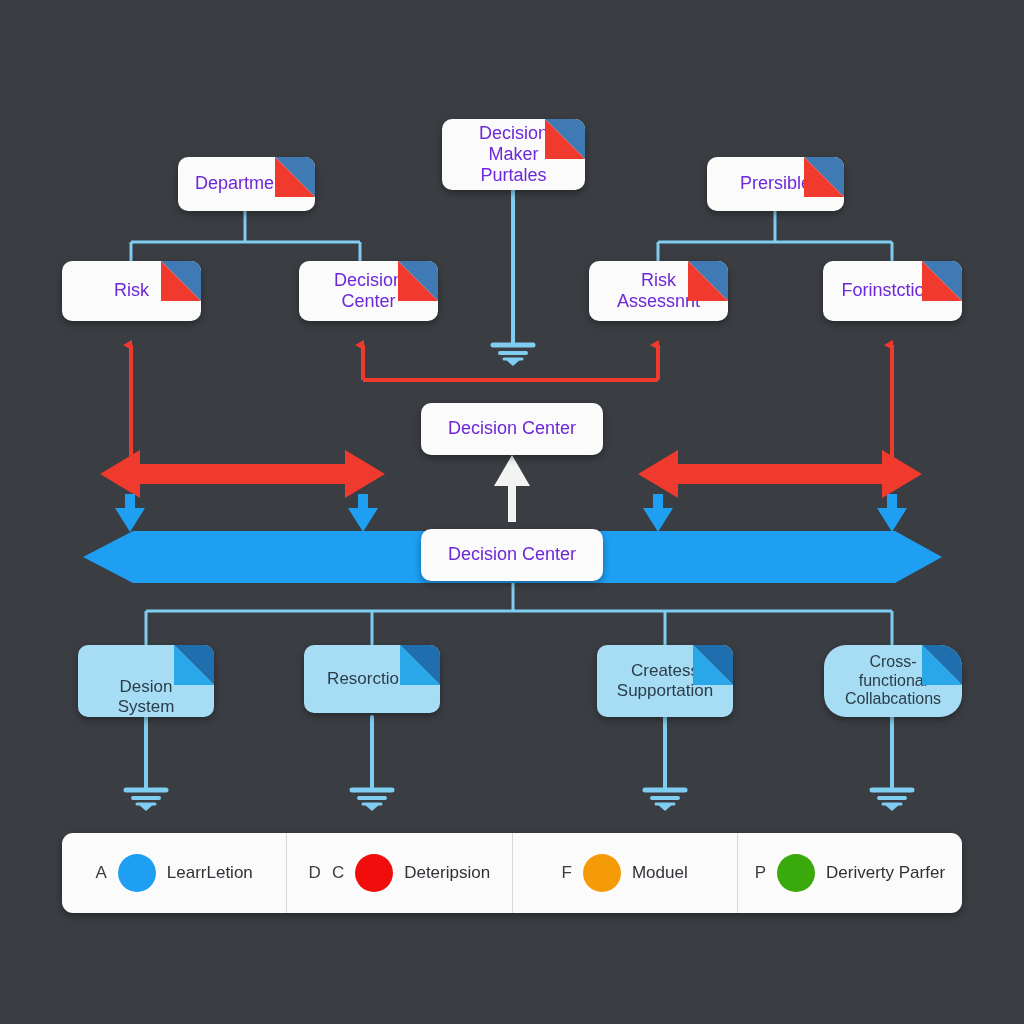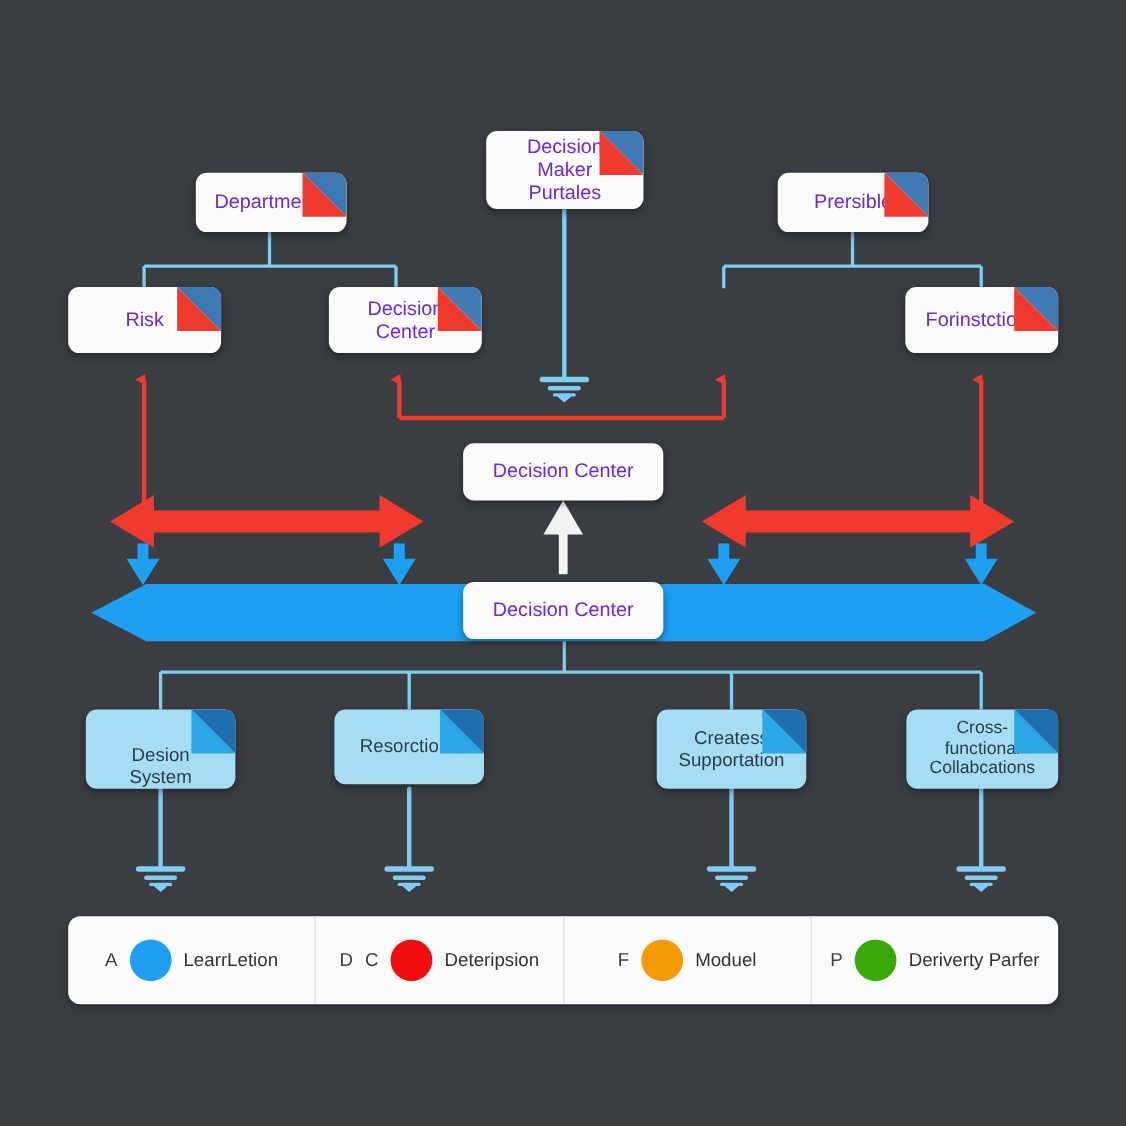--- a/index.html
+++ b/index.html
@@ -210,20 +210,27 @@
   </div>
 
   <div class="node white f18" style="left:299px;top:261px;width:139px;height:60px;">
     <span class="corner">
       <span class="tri-a"></span>
         <span class="tri-b"></span>
     </span>
     <span class="label">Decision Center</span>
   </div>
 
+  <div class="node white f18" style="left:589px;top:261px;width:139px;height:60px;">
+    <span class="corner">
+      <span class="tri-a"></span>
+        <span class="tri-b"></span>
+    </span>
+    <span class="label">Risk Assessnnt</span>
+  </div>
 
   <div class="node white f18" style="left:823px;top:261px;width:139px;height:60px;">
     <span class="corner">
       <span class="tri-a"></span>
         <span class="tri-b"></span>
     </span>
     <span class="label">Forinstctions</span>
   </div>
 
   <div class="node white f18" style="left:421px;top:403px;width:182px;height:52px;">
@@ -251,21 +258,21 @@
   </div>
 
   <div class="node lightblue f17" style="left:597px;top:645px;width:136px;height:72px;">
     <span class="corner">
       <span class="tri-a"></span>
         <span class="tri-b"></span>
     </span>
     <span class="label">Createss Supportation</span>
   </div>
 
-  <div class="node lightblue f16" style="left:824px;top:645px;width:138px;height:72px;">
+  <div class="node lightblue f16" style="left:824px;top:645px;width:138px;height:72px;border-radius:22px;">
     <span class="corner">
       <span class="tri-a"></span>
         <span class="tri-b"></span>
     </span>
     <span class="label">Cross-functional Collabcations</span>
   </div>
 
   <div id="legend">
     <div class="legend-cell">
       <span class="legend-key">A</span>

